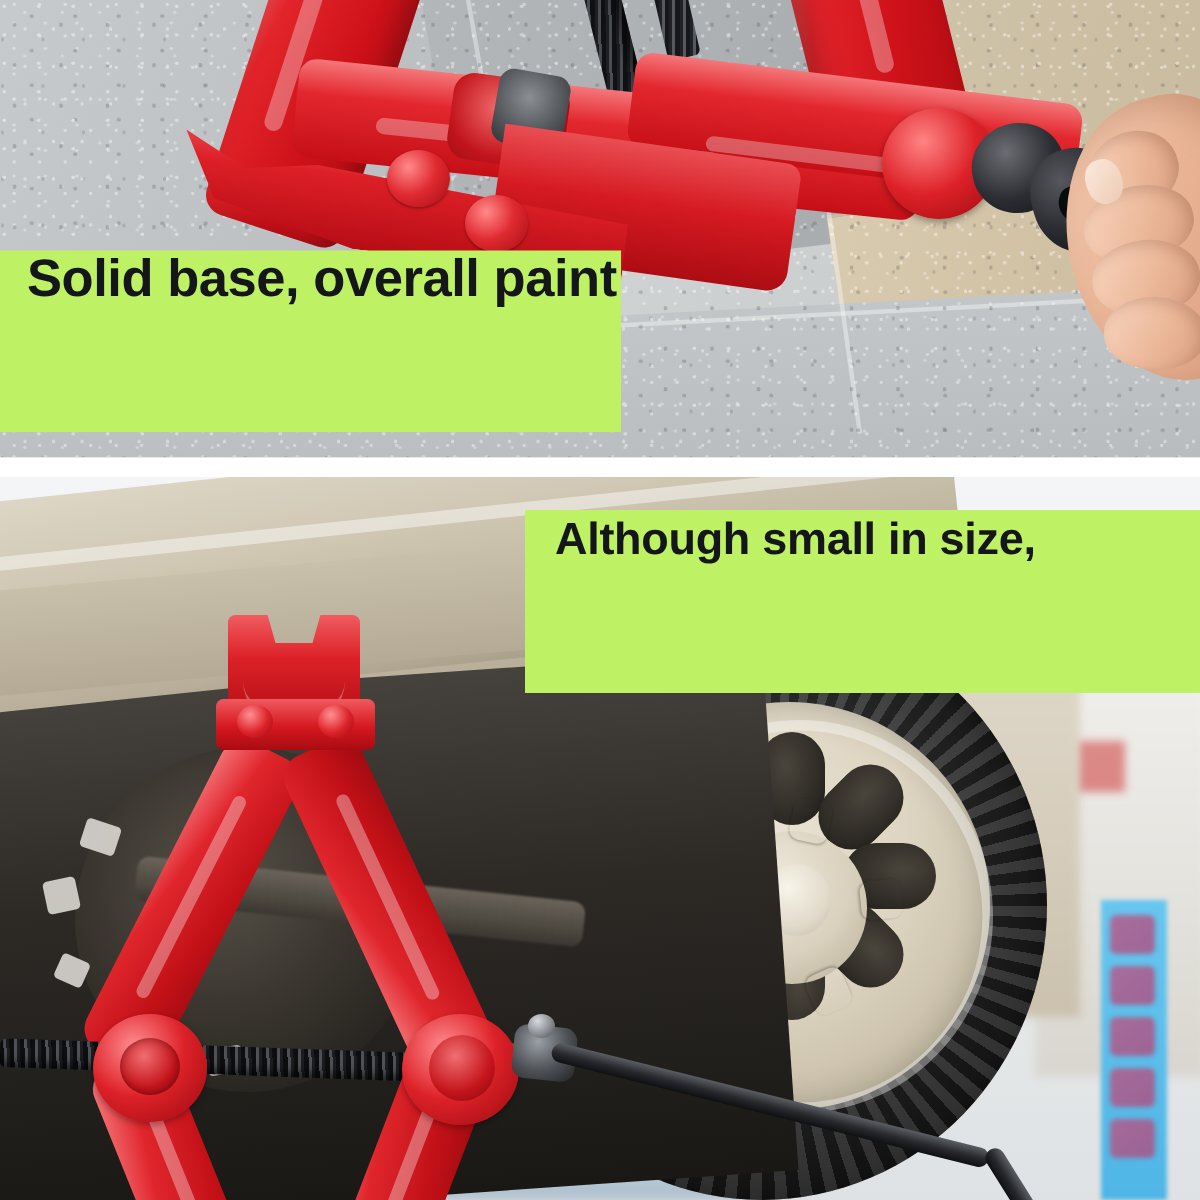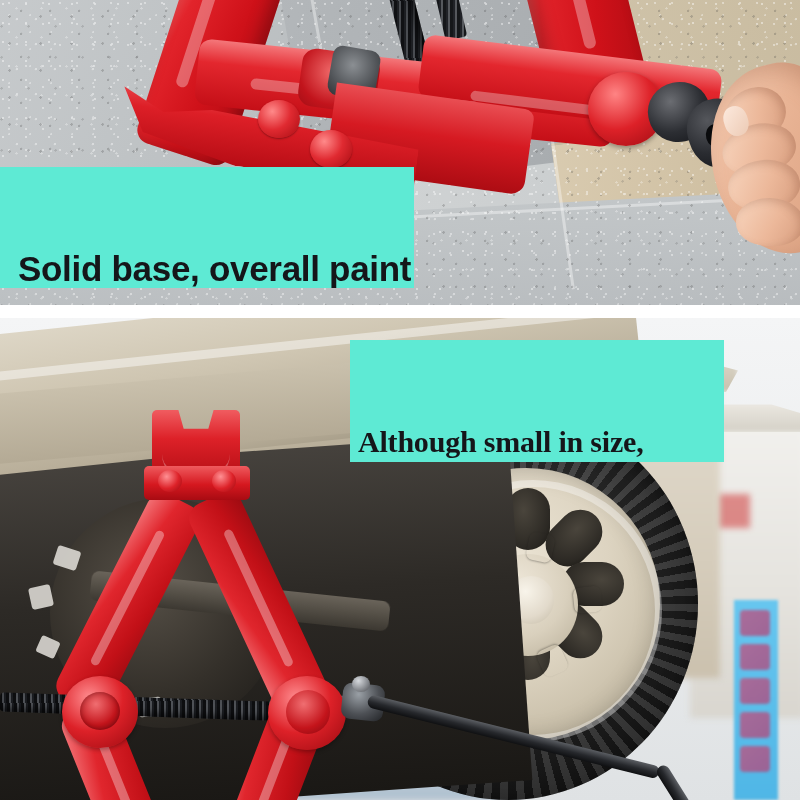--- a/index.html
+++ b/index.html
@@ -266,24 +266,24 @@
   #b-crank1{position:absolute;left:368px;top:376px;width:300px;height:13px;
      transform:rotate(14deg);transform-origin:0 50%;border-radius:7px;
      background:linear-gradient(180deg,#5b5e63 0%,#26282c 55%,#0f1012 100%);}
   #b-crank2{position:absolute;left:660px;top:442px;width:150px;height:13px;
      transform:rotate(58deg);transform-origin:0 50%;border-radius:7px;
      background:linear-gradient(180deg,#5b5e63 0%,#26282c 55%,#0f1012 100%);}
   #b-crankpin{position:absolute;left:352px;top:358px;width:18px;height:16px;border-radius:50%;
      background:radial-gradient(circle at 36% 30%,#d6d9dd 0%,#8a8d92 55%,#4a4c50 100%);}
 
   
-  .caption{position:absolute;background:#5eead4;display:flex;flex-direction:column;justify-content:flex-end;}
+  .caption{position:absolute;background:#bef264;display:flex;flex-direction:column;justify-content:flex-start;}
   #caption-1{left:0;top:167px;width:414px;height:121px;padding-left:18px;box-sizing:border-box;}
   #caption-1 .ctext{font-size:35px;font-weight:bold;color:#15161a;letter-spacing:-.3px;line-height:1.1;}
-  #caption-2{left:350px;top:340px;width:374px;height:122px;padding-left:8px;box-sizing:border-box;font-family:Liberation Serif, serif;}
+  #caption-2{left:350px;top:340px;width:450px;height:122px;padding-left:20px;box-sizing:border-box;}
   #caption-2 .ctext{font-size:30px;font-weight:bold;color:#15161a;letter-spacing:-.2px;line-height:1.32;}
 </style>
 </head>
 <body>
 
 <div id="stage">
 
   <div class="panel" id="panel-top">
     <div class="slab" id="slab-a"></div>
     <div class="slab" id="slab-b"></div>

